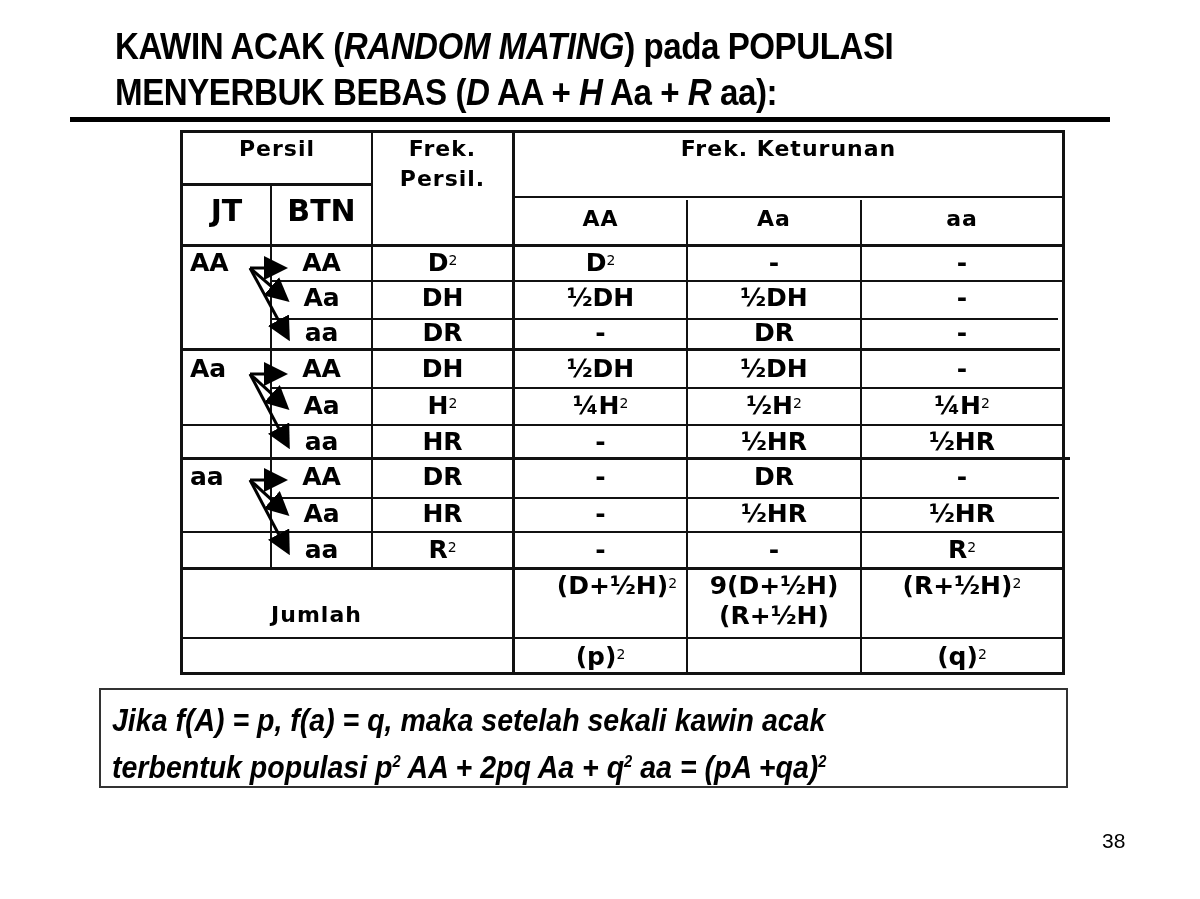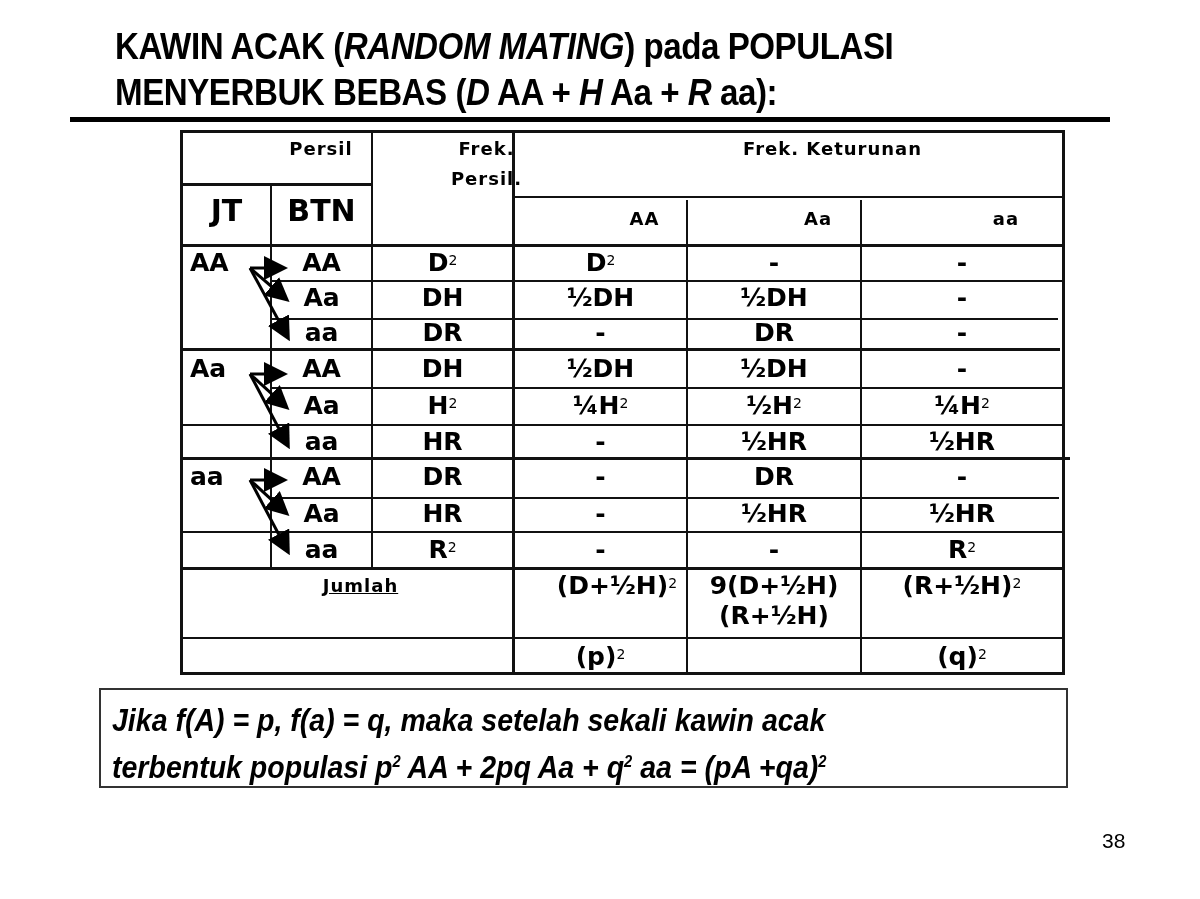--- a/index.html
+++ b/index.html
@@ -2,21 +2,21 @@
 <html><head>
 <meta charset="utf-8">
 <style>
   html, body { margin:0; padding:0; background:#fff; }
   body { width:1200px; height:899px; position:relative; overflow:hidden; font-family:"Liberation Sans", sans-serif; color:#000; }
   .title { position:absolute; left:115px; top:24px; font-size:36px; font-weight:bold; line-height:46px; letter-spacing:-0.5px; transform:scaleX(0.92); transform-origin:left top; white-space:nowrap; }
   .title-rule { position:absolute; left:70px; top:117px; width:1040px; height:5px; background:#000; }
   .tbl { position:absolute; left:0; top:0; width:1200px; height:899px; }
   .ln { position:absolute; background:#111; }
   .cell { position:absolute; display:flex; align-items:flex-start; justify-content:center; font-family:"DejaVu Sans", sans-serif; font-weight:bold; font-size:25px; line-height:30px; text-align:center; white-space:nowrap; }
-  .cell.hdr { font-size:18px; letter-spacing:1px;padding-left:44px; }
+  .cell.hdr { font-size:22px; letter-spacing:1px; }
   .cell sup { font-size:14px; font-weight:normal; position:relative; top:-3px; }
   .note-box { position:absolute; left:99px; top:688px; width:969px; height:100px; border:2px solid #333; box-sizing:border-box; }
   .note { position:absolute; left:112px; top:700px; font-size:31px; font-weight:bold; font-style:italic; line-height:41px; transform:scaleX(0.92); transform-origin:left top; white-space:nowrap; }
   .note sup { font-size:16px; }
   .page-num { position:absolute; left:1102px; top:829px; font-size:21px; }
   svg.arrows { position:absolute; left:0; top:0; }
 </style>
 </head>
 <body>
 
@@ -140,21 +140,21 @@
       <span>R</span>
       <sup>2</sup>
     </div>
   <div class="cell" style="left:515px;top:535px;width:171px;">-</div>
   <div class="cell" style="left:688px;top:535px;width:172px;">-</div>
   <div class="cell" style="left:862px;top:535px;width:200px;">
       <span>R</span>
       <sup>2</sup>
     </div>
 
-  <div class="cell hdr" style="left:183px;top:571px;width:267px;text-decoration:underline;">Jumlah</div>
+  <div class="cell hdr" style="left:183px;top:600px;width:267px;">Jumlah</div>
   <div class="cell" style="left:515px;top:571px;width:204px;">
       <span>(D+½H)</span>
       <sup>2</sup>
     </div>
   <div class="cell" style="left:688px;top:571px;width:172px;flex-direction:column;align-items:center;">
     <span>9(D+½H)</span>
     <span>(R+½H)</span>
   </div>
   <div class="cell" style="left:862px;top:571px;width:200px;">
       <span>(R+½H)</span>

